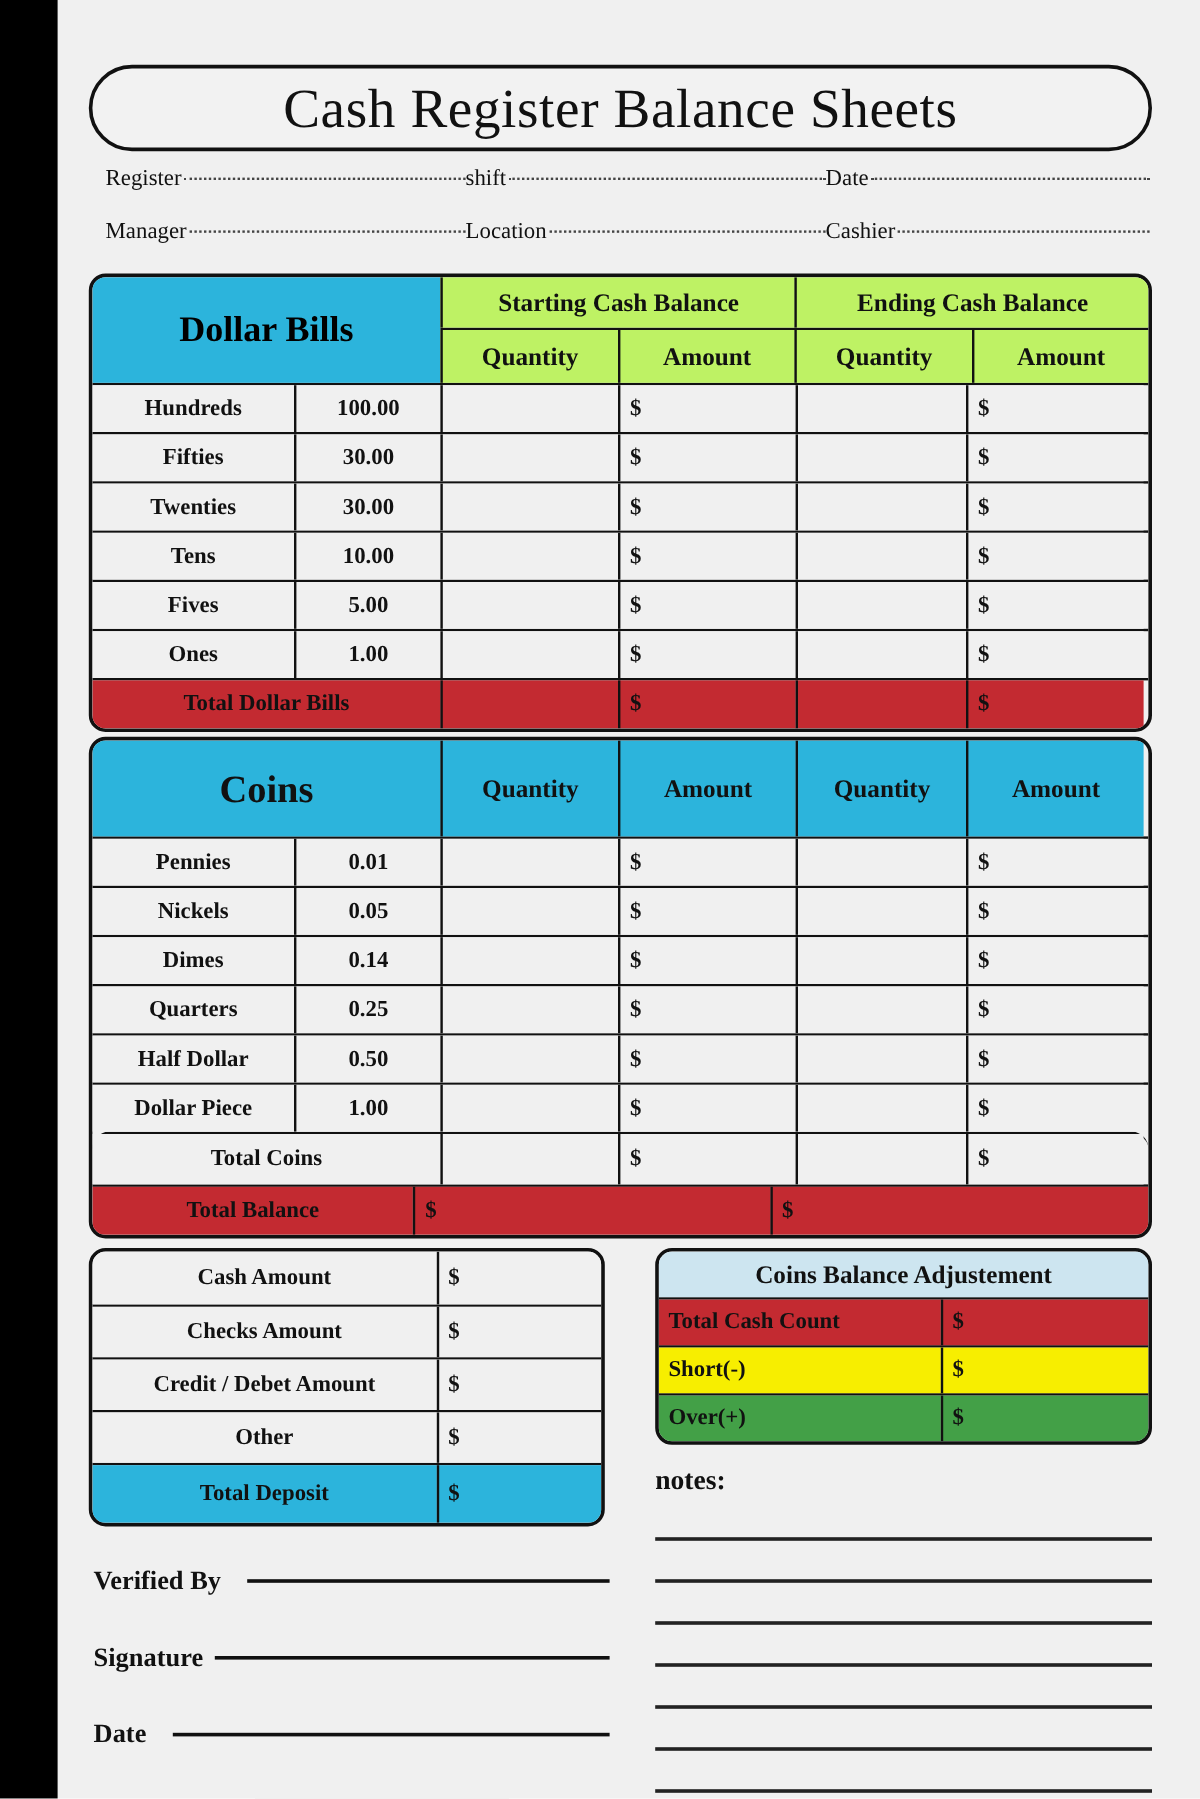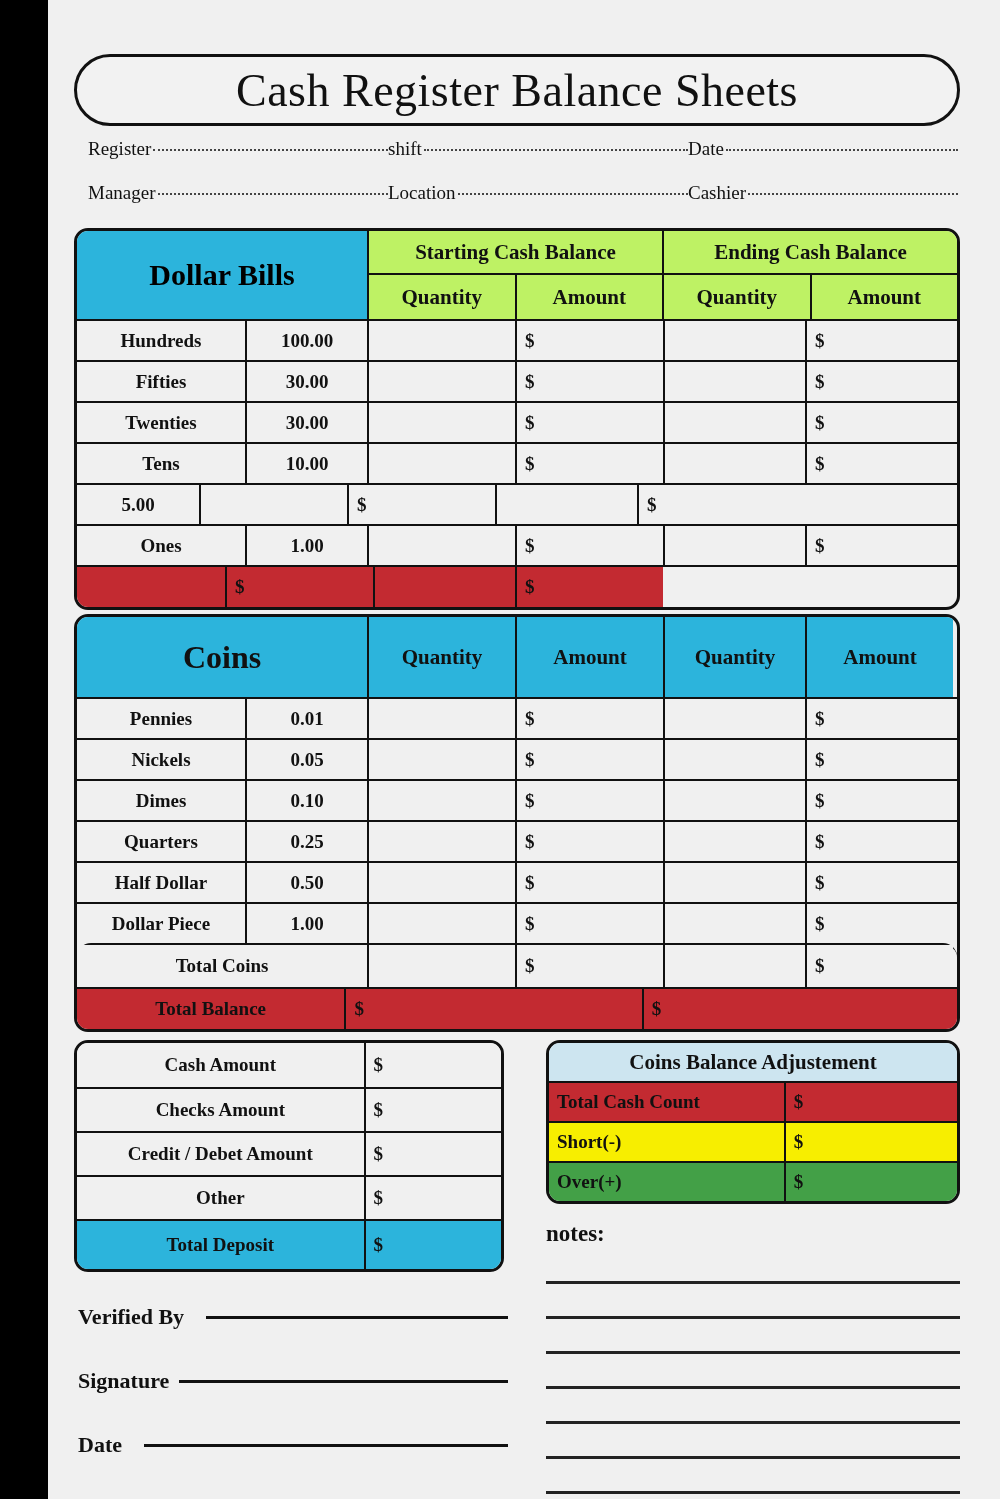--- a/index.html
+++ b/index.html
@@ -323,37 +323,39 @@
       <div class="row bill-row">
         <div class="cell c-name center">Tens</div>
         <div class="cell c-val center">10.00</div>
         <div class="cell c-q1 left-pad"></div>
         <div class="cell c-a1 left-pad">$</div>
         <div class="cell c-q2 left-pad"></div>
         <div class="cell c-a2 left-pad">$</div>
       </div>
 
       <div class="row bill-row">
+        <div class="cell c-name center">Fives</div>
         <div class="cell c-val center">5.00</div>
         <div class="cell c-q1 left-pad"></div>
         <div class="cell c-a1 left-pad">$</div>
         <div class="cell c-q2 left-pad"></div>
         <div class="cell c-a2 left-pad">$</div>
       </div>
 
       <div class="row bill-row">
         <div class="cell c-name center">Ones</div>
         <div class="cell c-val center">1.00</div>
         <div class="cell c-q1 left-pad"></div>
         <div class="cell c-a1 left-pad">$</div>
         <div class="cell c-q2 left-pad"></div>
         <div class="cell c-a2 left-pad">$</div>
       </div>
 
       <div class="row total-bills-row">
+        <div class="cell tb-label red center">Total Dollar Bills</div>
         <div class="cell tb-q1 red left-pad"></div>
         <div class="cell tb-a1 red left-pad">$</div>
         <div class="cell tb-q2 red left-pad"></div>
         <div class="cell tb-a2 red left-pad">$</div>
       </div>
 
     </div>
 
     <div class="tbl" id="coins">
 
@@ -378,21 +380,21 @@
         <div class="cell c-name center">Nickels</div>
         <div class="cell c-val center">0.05</div>
         <div class="cell c-q1 left-pad"></div>
         <div class="cell c-a1 left-pad">$</div>
         <div class="cell c-q2 left-pad"></div>
         <div class="cell c-a2 left-pad">$</div>
       </div>
 
       <div class="row coin-row">
         <div class="cell c-name center">Dimes</div>
-        <div class="cell c-val center">0.10</div>
+        <div class="cell c-val center">0.14</div>
         <div class="cell c-q1 left-pad"></div>
         <div class="cell c-a1 left-pad">$</div>
         <div class="cell c-q2 left-pad"></div>
         <div class="cell c-a2 left-pad">$</div>
       </div>
 
       <div class="row coin-row">
         <div class="cell c-name center">Quarters</div>
         <div class="cell c-val center">0.25</div>
         <div class="cell c-q1 left-pad"></div>

